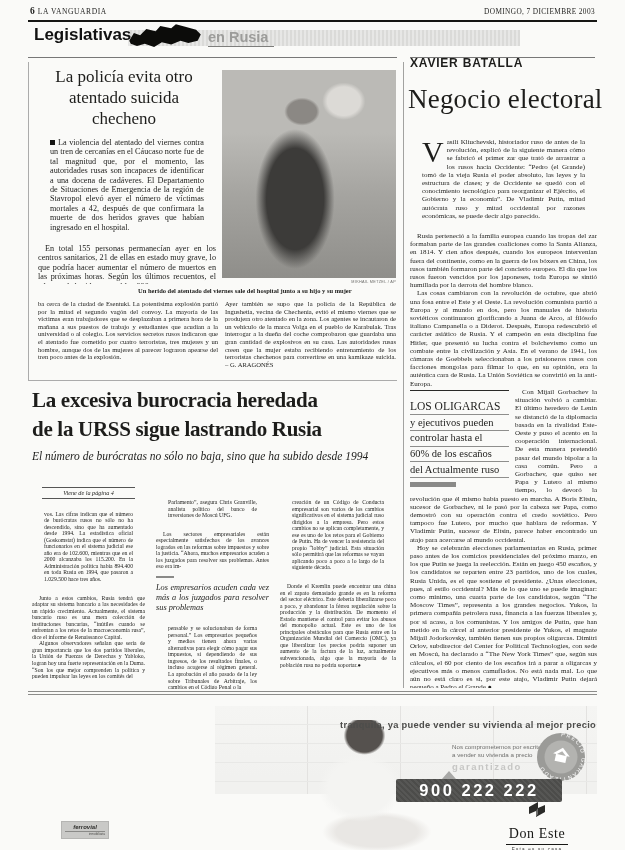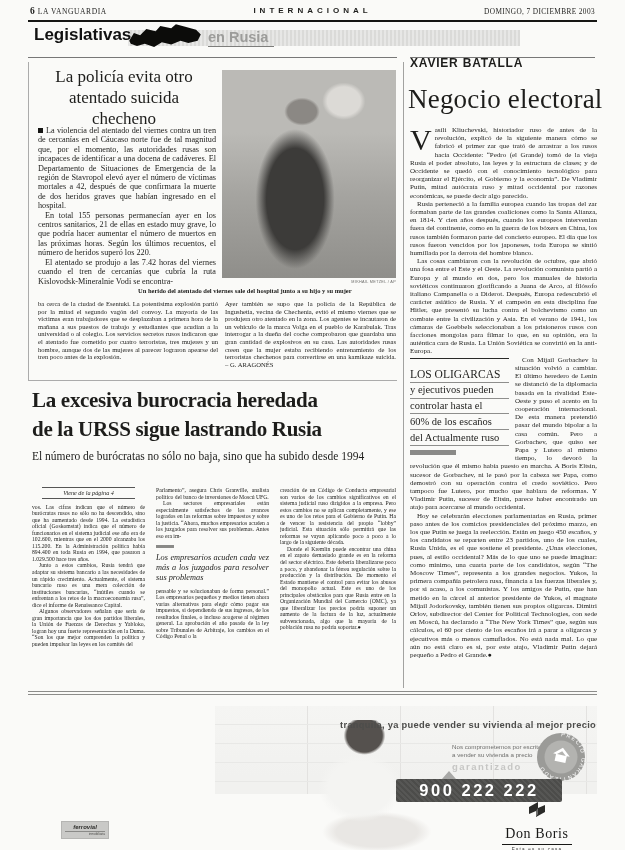--- a/index.html
+++ b/index.html
@@ -40,29 +40,29 @@
       linear-gradient(to bottom,#bbbab6 0 30%,#a5a4a0 60%,#8f8e8a 100%);}
   #ch-lead{left:38px;top:126px;width:178px;height:158px;font-size:8.2px;line-height:9.4px;}
   .pmark{display:inline-block;width:5px;height:5px;background:#161614;margin-right:3px;}
   #ch-credit{left:222px;top:280px;width:174px;text-align:right;font-size:3.8px;color:#6e6e6c;letter-spacing:.3px;}
   #ch-caption{left:138px;top:287px;width:258px;font-weight:bold;font-size:6.5px;}
   #ch-cont-left{left:38px;top:300px;width:180px;height:77px;font-size:6.6px;line-height:7.6px;}
   #ch-cont-right{left:225px;top:300px;width:171px;height:77px;font-size:6.6px;line-height:7.6px;}
 
   
   #bu-headline{left:32px;top:386px;width:370px;font-weight:bold;font-size:21px;line-height:29px;letter-spacing:-.3px;}
-  #bu-subhead{left:32px;top:450px;width:368px;font-size:11.5px;white-space:nowrap;}
+  #bu-subhead{left:32px;top:450px;width:368px;font-style:italic;font-size:11.5px;white-space:nowrap;}
   .bucol{font-size:5.7px;line-height:6.55px;}
   #bu-col1{left:32px;top:487px;width:113px;height:202px;}
   #bu-col2{left:156px;top:487px;width:113px;height:202px;}
   #bu-col3{left:280px;top:487px;width:116px;height:202px;}
   .viene{border-top:1px solid #555;border-bottom:1px solid #555;margin:0 10px 5px 10px;
          padding:1.5px 0;text-align:center;font-style:italic;font-size:6.2px;}
   .ind{text-indent:7px;margin:0;}
-  .noind{margin:0;}
+  .noind{margin:12px;}
   #quote-block{margin:6px 0 5px 0;}
   #quote-rule{width:18px;height:2.5px;background:#8a8a88;margin-bottom:5px;}
   #quote-text{font-style:italic;font-size:8.3px;line-height:9.9px;}
 
   
   #op-byline{left:410px;top:56px;font-weight:bold;font-size:12px;letter-spacing:.8px;}
   #op-title{left:408px;top:84px;font-size:27px;letter-spacing:.2px;}
   #op-body{left:410px;top:126px;width:187px;height:562px;font-size:7px;line-height:8.2px;}
   .dropcap{float:left;font-size:30px;line-height:25px;padding:1px 3px 0 0;}
   #olig-box{float:left;width:99px;margin:2px 6px 2px 0;border-top:1.5px solid #2a2a28;padding-top:1px;}
@@ -102,21 +102,20 @@
   #ferrovial{left:62px;top:822px;width:40px;background:#c9c9c7;padding:2px 3px;box-shadow:0 0 0 1px #b5b5b3;}
   #fv-name{font-style:italic;font-weight:bold;font-size:6px;color:#2e2e2c;text-align:center;}
   #fv-div{font-size:3.2px;color:#4e4e4c;text-align:right;border-top:.5px solid #8a8a88;margin-top:1px;}
 </style>
 </head>
 <body>
 
 <div id="page">
 
   <div class="abs" id="hdr-left"><b>6</b> <span>LA VANGUARDIA</span></div>
-  <div class="abs sans" id="hdr-center">INTERNACIONAL</div>
   <div class="abs" id="hdr-right">DOMINGO, 7 DICIEMBRE 2003</div>
   <div class="abs" id="hdr-rule"></div>
 
   <div class="abs" id="banner-bar"></div>
   <div class="abs sans" id="banner-title">Legislativas</div>
   <div class="abs" id="map-icon">
     <svg width="78" height="28" viewBox="0 0 100 36">
         <path fill="#0c0c0a" d="M4 24 L10 14 L18 17 L26 9 L38 12 L44 5 L58 8 L64 3 L76 6 L90 10 L96 16 L92 24 L80 27 L70 24 L58 29 L46 26 L36 32 L24 28 L14 31 L6 28 Z"></path>
       </svg>
   </div>
@@ -210,21 +209,21 @@
   <div class="abs" id="ad-phonebar">
     <div class="sans" id="ad-phone">900 222 222</div>
   </div>
   <div class="abs" id="ad-donpiso">
     <div>
       <svg width="24" height="20" viewBox="0 0 24 20">
           <path d="M4 7 L13 2 L13 8 L20 5 L20 12 L11 17 L11 11 L4 14 Z" fill="#2a2a28"></path>
           <path d="M13 8 L11 11 L11 17 L13 14 Z" fill="#6e6e6c"></path>
         </svg>
     </div>
-    <div id="dp-brand">Don Boris</div>
+    <div id="dp-brand">Don Este</div>
     <div class="sans" id="dp-tagline">Esta es su casa</div>
   </div>
   <div class="abs sans" id="ferrovial">
     <div id="fv-name">ferrovial</div>
     <div id="fv-div">inmobiliaria</div>
   </div>
 
 </div>
 
 </body></html>

